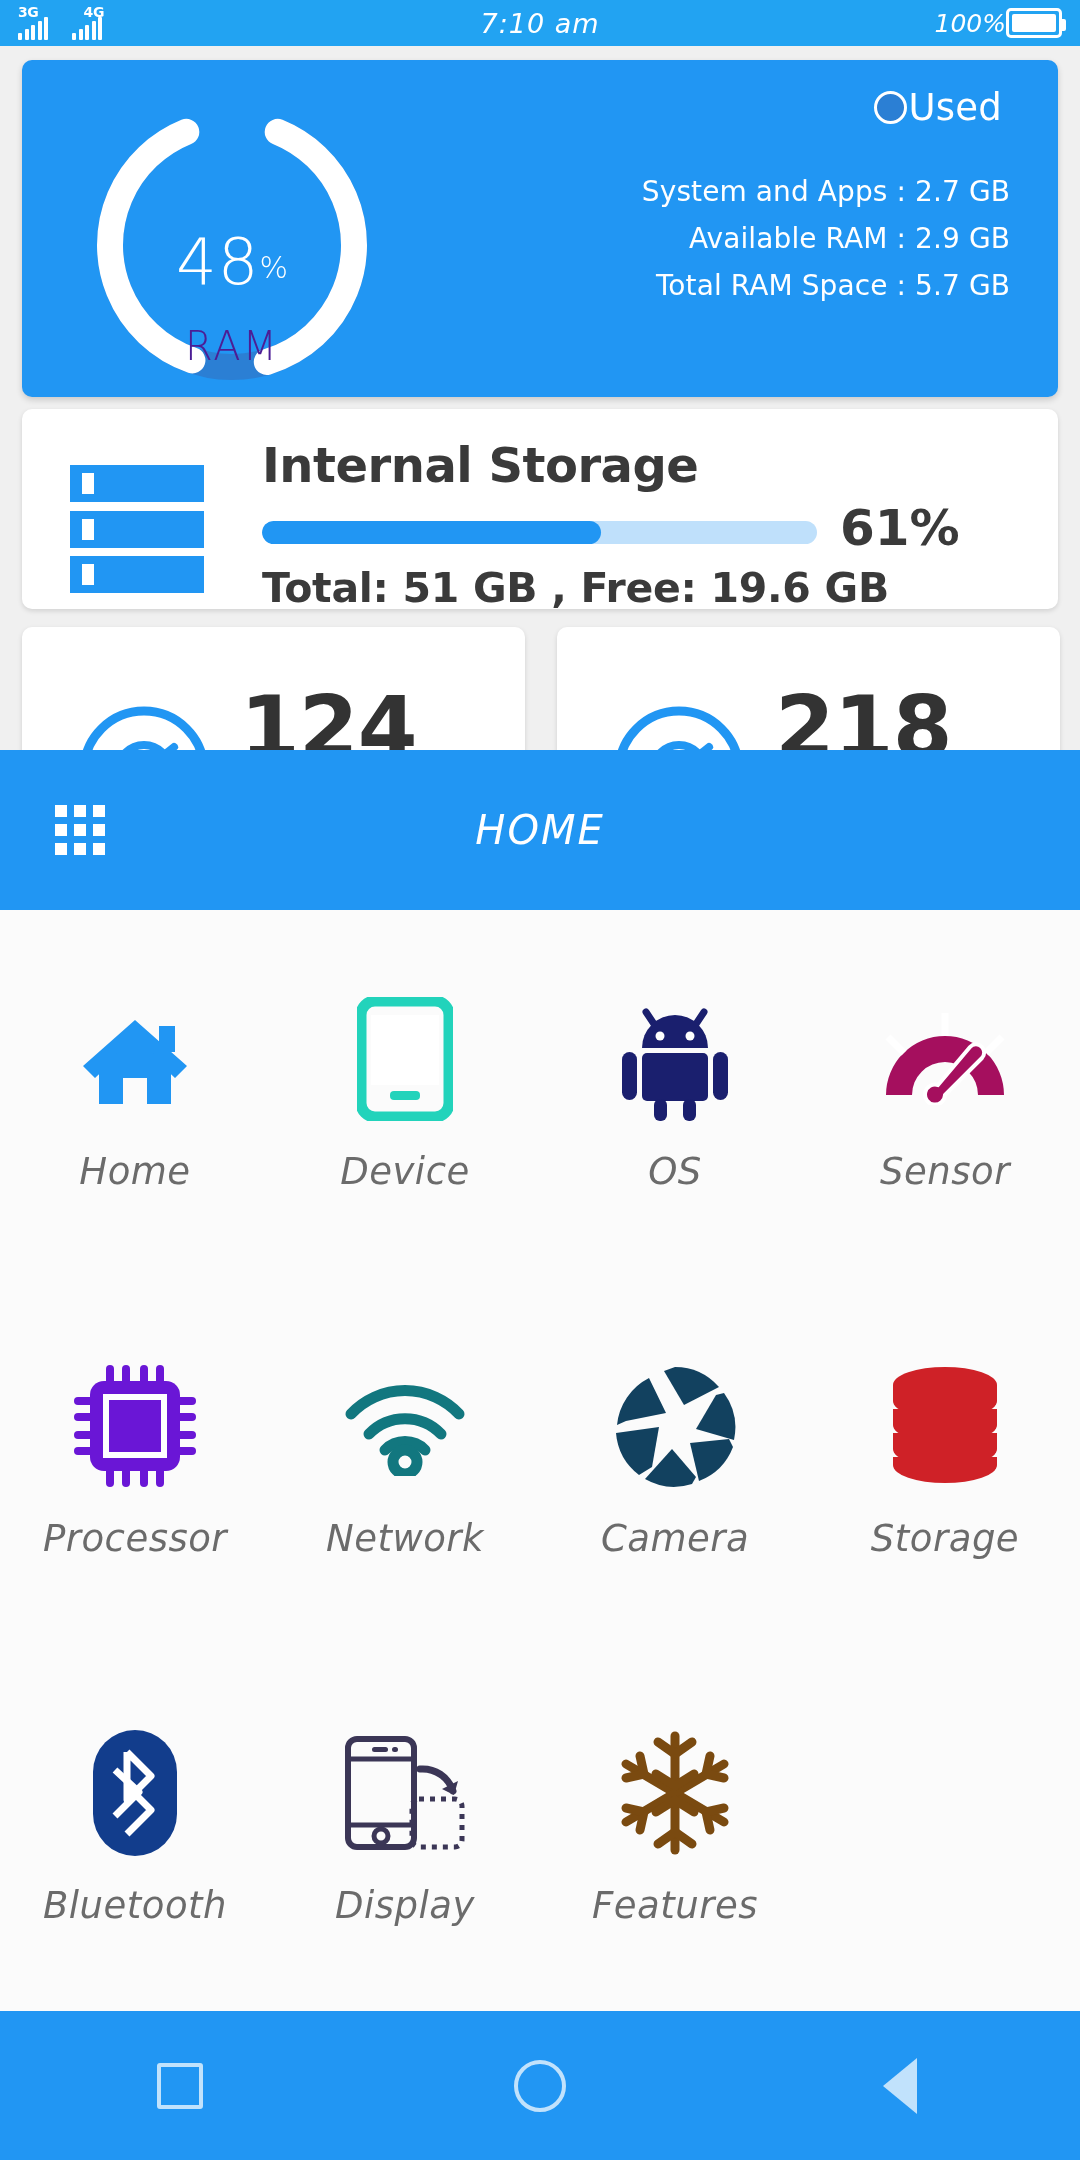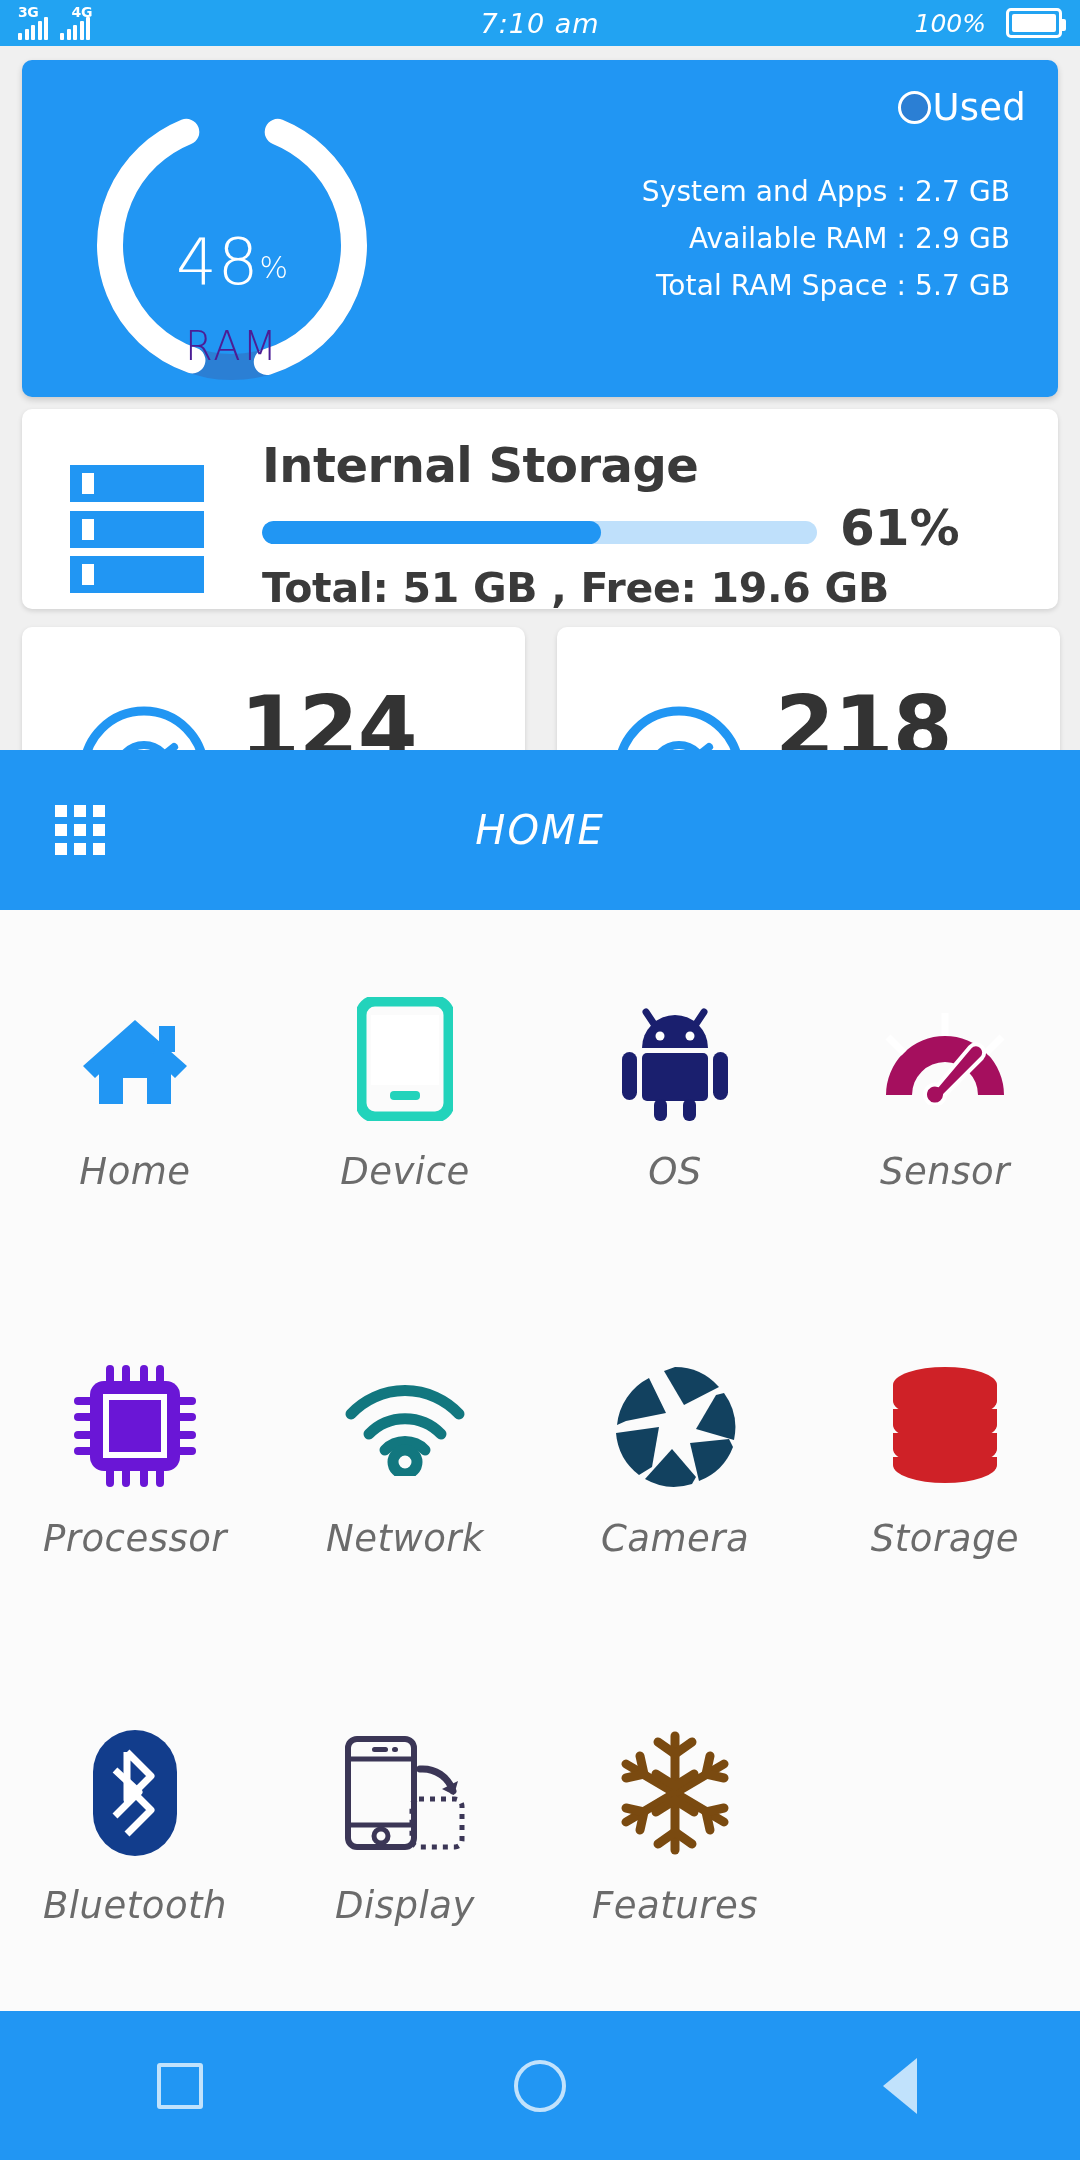--- a/index.html
+++ b/index.html
@@ -13,42 +13,42 @@
 
   
   #statusbar {
     height:46px; width:100%;
     background:#22a3f2;
     display:flex; align-items:center;
     padding:0 18px;
     color:#ffffff;
     position:relative;
   }
-  .sb-left { display:flex; align-items:flex-end; gap:12px; }
+  .sb-left { display:flex; align-items:flex-end; gap:24px; }
   .sig { display:flex; align-items:flex-end; gap:3px; position:relative; padding-top:12px;}
   .sig .bars { display:flex; align-items:flex-end; gap:2.5px; height:22px; }
   .sig .bars i { display:block; width:4px; background:#fff; border-radius:1px; }
   .sig .bars i:nth-child(1){height:7px;}
   .sig .bars i:nth-child(2){height:11px;}
   .sig .bars i:nth-child(3){height:15px;}
   .sig .bars i:nth-child(4){height:19px;}
   .sig .bars i:nth-child(5){height:23px;}
   .sig .tag {
     position:absolute; top:0px; left:0px;
     font-size:14px; line-height:13px; font-weight:700;
     letter-spacing:-.4px;
   }
   .sig .tag.r { left:auto; right:-2px; }
   .sb-center {
     position:absolute; left:0; right:0; text-align:center;
     font-size:27px; letter-spacing:1px;
     font-family:"DejaVu Sans", sans-serif;
     font-style:italic; font-weight:300;
   }
-  .sb-right { margin-left:auto; display:flex; align-items:center; gap:20px; }
+  .sb-right { margin-left:auto; display:flex; align-items:center; gap:0; }
   .sb-right .pct { font-size:25px; font-style:italic; font-weight:300; }
   .batt {
     width:56px; height:30px; border:3px solid #fff; border-radius:5px;
     position:relative; padding:3px;
   }
   .batt::after{
     content:""; position:absolute; right:-7px; top:8px;
     width:5px; height:12px; background:#fff; border-radius:0 2px 2px 0;
   }
   .batt i { display:block; width:100%; height:100%; background:#fff; border-radius:2px; }
@@ -64,21 +64,21 @@
 
   
   #ram-card {
     position:absolute; left:22px; top:14px;
     width:1036px; height:337px;
     background:#2196f3;
     border-radius:10px;
     box-shadow:0 3px 6px rgba(0,0,0,.16);
   }
   #ram-legend {
-    position:absolute; right:32px; top:26px;
+    position:absolute; right:56px; top:26px;
     display:flex; align-items:center; gap:2px;
     color:#fff;
   }
   #ram-legend .dot {
     width:33px; height:33px; border-radius:50%;
     background:#2b7fd4; border:3px solid #ffffff;
   }
   #ram-legend .lbl { font-size:37px; font-weight:400; letter-spacing:.2px; }
   #ram-lines {
     position:absolute; right:48px; top:108px;

